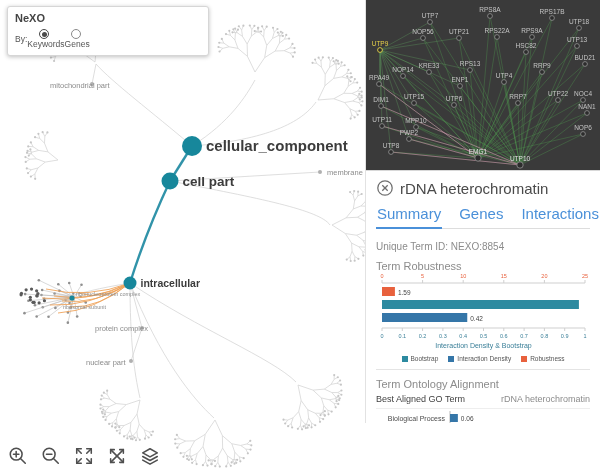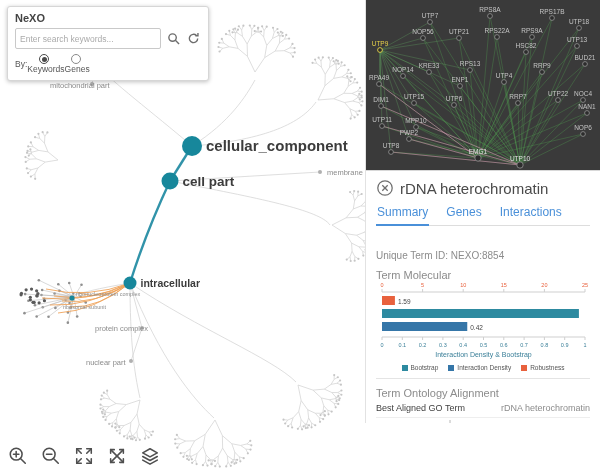--- a/index.html
+++ b/index.html
@@ -29,23 +29,23 @@
   .toolbar{position:absolute;left:6px;bottom:5px;display:flex;gap:9px;z-index:5;}
   .tool-btn{width:24px;height:24px;display:flex;align-items:center;justify-content:center;cursor:pointer;background:transparent;border:none;padding:0;}
   .tool-btn svg{stroke:#4f4f4f;fill:none;stroke-width:1.7;stroke-linecap:round;stroke-linejoin:round;}
 
   
   .dp-header{display:flex;align-items:center;gap:6px;margin-top:2px;}
   .dp-close{width:18px;height:18px;cursor:pointer;flex:0 0 18px;}
   .dp-close svg{stroke:#6f6f6f;fill:none;stroke-width:1.4;}
   .dp-title{font-size:15px;color:#4a4a4a;}
   .dp-tabs{display:flex;gap:16px;border-bottom:1px solid #ddd;margin-top:5px;}
-  .dp-tab{font-size:12px;color:#4a90d9;padding:3px 1px 5px 1px;cursor:pointer;}
+  .dp-tab{font-size:15px;color:#4a90d9;padding:3px 1px 5px 1px;cursor:pointer;}
   .dp-tab.active{border-bottom:2px solid #4a90d9;margin-bottom:-1px;}
-  .dp-termid{font-size:10px;color:#8c8c8c;margin-top:24px;}
+  .dp-termid{font-size:10px;color:#8c8c8c;margin-top:12px;}
   .dp-sec{font-size:11px;color:#8c8c8c;margin-top:8px;}
   .dp-legend{display:flex;justify-content:center;gap:10px;font-size:6.5px;color:#555;margin-top:1px;}
   .legend-item{display:inline-flex;align-items:center;}
   .legend-swatch{width:6px;height:6px;display:inline-block;margin-right:3px;}
   .dp-div{border-top:1px solid #e4e4e4;margin-top:7px;}
   .goa-row{display:flex;justify-content:space-between;font-size:9px;padding:4px 0;border-bottom:1px solid #eee;}
   .goa-label{color:#424242;}
   .goa-value{color:#8c8c8c;}
 </style>
 </head>
@@ -869,35 +869,20 @@
         <text x="50" y="88" font-size="7.5" fill="#8c8c8c">mitochondrial part</text>
         <text x="327" y="175" font-size="7.5" fill="#8c8c8c">membrane</text>
         <text x="95" y="331" font-size="7.5" fill="#8c8c8c">protein complex</text>
         <text x="86" y="365" font-size="7.5" fill="#8c8c8c">nuclear part</text>
         <text x="76" y="296" font-size="5.5" fill="#8c8c8c">ribonucleoprotein complex</text>
         <text x="63" y="309" font-size="5.5" fill="#8c8c8c">ribosomal subunit</text>
       </svg>
 
     <div class="search-panel">
       <div class="sp-title">NeXO</div>
-      <div class="sp-row">
-        <input type="text" placeholder="Enter search keywords..." style="">
-        <span class="sp-icon">
-          <svg width="13" height="13" viewBox="0 0 14 14">
-              <circle cx="6" cy="6" r="4"></circle>
-              <line x1="9" y1="9" x2="13" y2="13"></line>
-            </svg>
-        </span>
-        <span class="sp-icon">
-          <svg width="13" height="13" viewBox="0 0 14 14">
-              <path d="M11.5,7a4.5,4.5 0 1 1 -1.3,-3.2"></path>
-              <path d="M11.8,1.2 L11.8,4 L9,4"></path>
-            </svg>
-        </span>
-      </div>
       <div class="sp-by">
         <span>By:</span>
         <label>
           <span class="radio checked"></span>
           <span>Keywords</span>
         </label>
         <label>
           <span class="radio"></span>
           <span>Genes</span>
         </label>
@@ -1126,21 +1111,21 @@
         <span class="dp-tab active">Summary</span>
         <span class="dp-tab">Genes</span>
         <span class="dp-tab">Interactions</span>
       </div>
 
       <div class="dp-termid">
         <span>Unique Term ID:</span>
         <span>NEXO:8854</span>
       </div>
 
-      <div class="dp-sec">Term Molecular</div>
+      <div class="dp-sec">Term Robustness</div>
       <svg id="rob-svg" width="215" height="78">
           <line x1="6" y1="11" x2="209" y2="11" stroke="#cfcfcf"></line>
           <line x1="6" y1="11" x2="6" y2="8" stroke="#cfcfcf"></line>
           <text x="6" y="6" font-size="5.5" fill="#e8613d" text-anchor="middle">0</text>
           <line x1="46.6" y1="11" x2="46.6" y2="8" stroke="#cfcfcf"></line>
           <text x="46.6" y="6" font-size="5.5" fill="#e8613d" text-anchor="middle">5</text>
           <line x1="87.2" y1="11" x2="87.2" y2="8" stroke="#cfcfcf"></line>
           <text x="87.2" y="6" font-size="5.5" fill="#e8613d" text-anchor="middle">10</text>
           <line x1="127.8" y1="11" x2="127.8" y2="8" stroke="#cfcfcf"></line>
           <text x="127.8" y="6" font-size="5.5" fill="#e8613d" text-anchor="middle">15</text>

